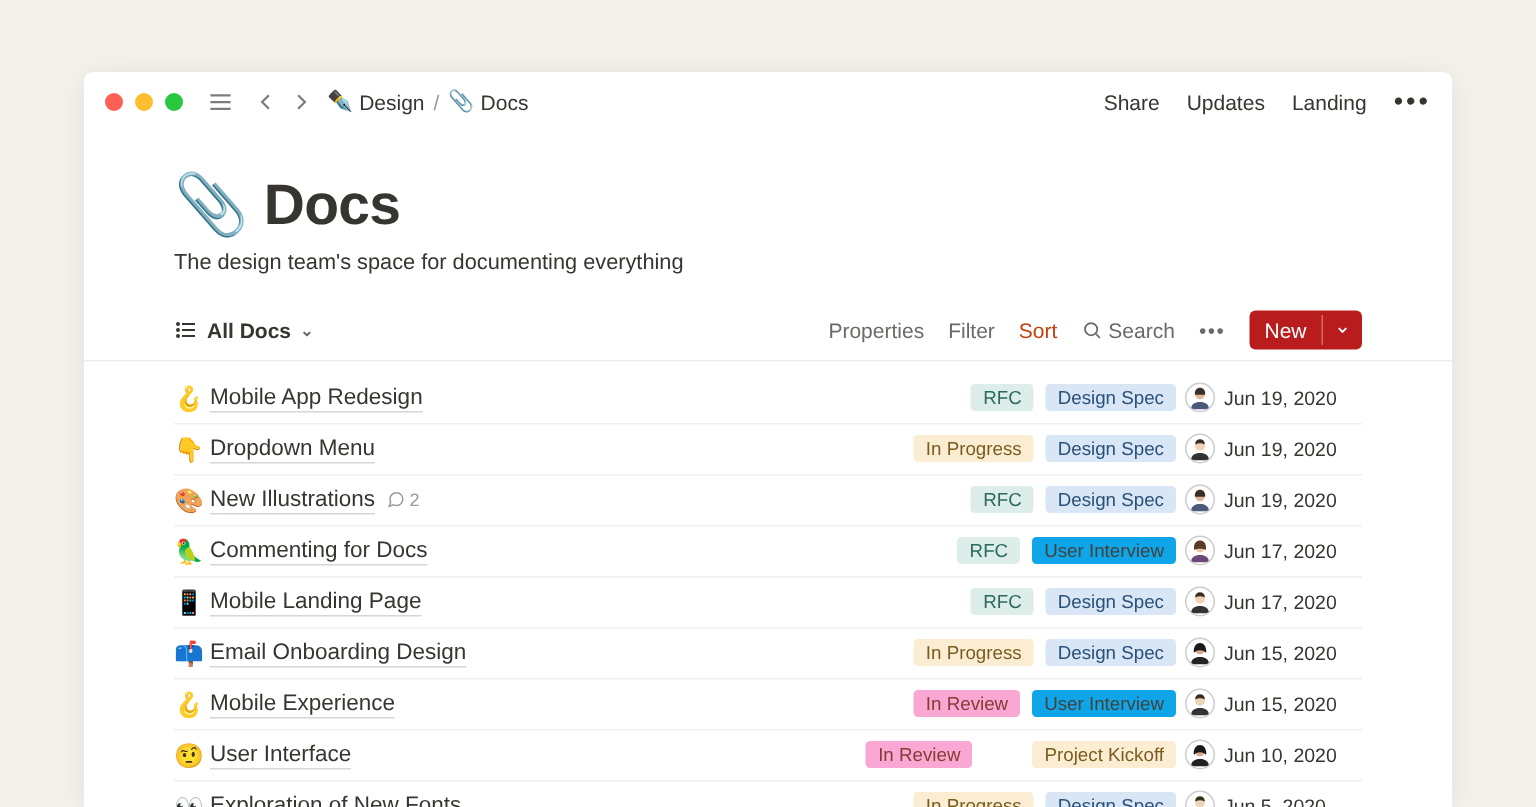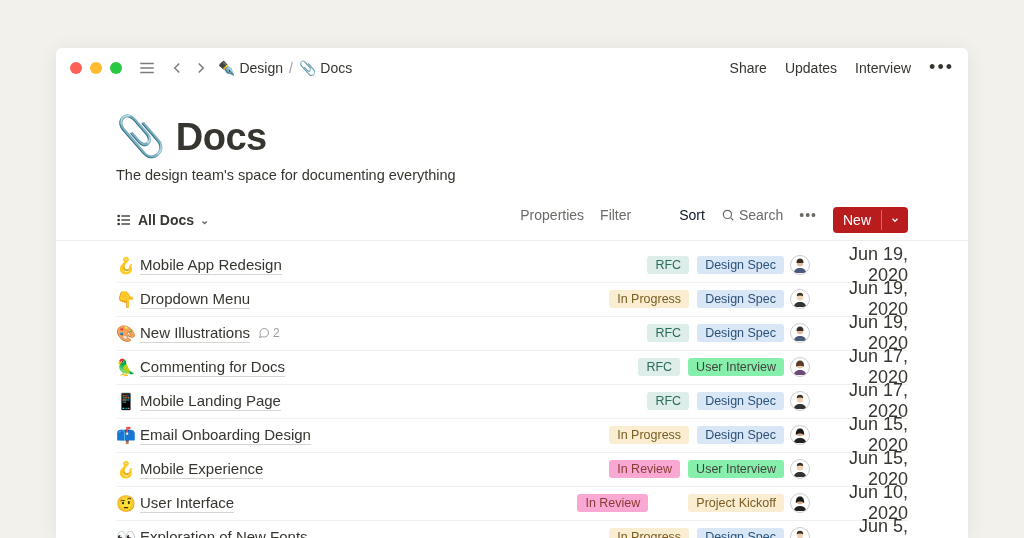--- a/index.html
+++ b/index.html
@@ -69,23 +69,23 @@
   }
   .view-selector {
     display: inline-flex;
     align-items: center;
     gap: 6px;
     font-weight: 600;
     font-size: 14px;
     cursor: pointer;
   }
   .view-selector .chev { font-size: 11px; color: #6b6a66; }
-  .tool-right { display: flex; align-items: flex-start; gap: 16px; color: #6b6a66; font-size: 14px; }
+  .tool-right { display: flex; align-items: center; gap: 16px; color: #6b6a66; font-size: 14px; }
   .tool-right .tool { cursor: pointer; display: inline-flex; align-items: center; gap: 4px; }
-  .tool.active { color: #0f172a; margin-left: 32px; }
+  .tool.active { color: #c2410c; }
   .new-btn {
     display: inline-flex;
     align-items: center;
     background: #b91c1c;
     color: #fff;
     border-radius: 4px;
     overflow: hidden;
     cursor: pointer;
   }
   .new-btn .label { padding: 5px 10px; font-weight: 500; font-size: 14px; }
@@ -119,32 +119,32 @@
   .tags { display: flex; gap: 8px; justify-content: flex-end; }
   .tag {
     font-size: 12.5px;
     padding: 2px 8px;
     border-radius: 3px;
     white-space: nowrap;
   }
   .tag-green  { background: #ddedea; color: #2b6b5a; }
   .tag-blue   { background: #d9e6f5; color: #2a517a; }
   .tag-yellow { background: #faedd2; color: #7a5c20; margin-left: 32px; }
-  .tag-gray   { background: #86efac; color: #44423d; }
+  .tag-gray   { background: #0ea5e9; color: #44423d; }
   .tag-red    { background: #f9a8d4; color: #8a3a34; }
   .col-tags   { width: 220px; display:flex; justify-content:flex-end; }
   .col-avatar { width: 32px; display:flex; justify-content:center; }
   .avatar {
     width: 20px; height: 20px; border-radius: 50%;
     background: #fff; border: 1px solid #ccc;
     display: inline-flex; align-items: center; justify-content: center;
     overflow: hidden;
   }
   .avatar svg { width: 16px; height: 16px; }
-  .col-date { width: 92px; text-align: right; color: #37352f; font-size: 18px; }
+  .col-date { width: 92px; color: #37352f; font-size: 13px; }
   .list-icon-svg { width:16px; height:16px; }
   .search-icon-svg { width:14px; height:14px; }
   .emoji { font-family: "Apple Color Emoji","Segoe UI Emoji","Noto Color Emoji",sans-serif; }
 </style>
 </head>
 <body>
 
 <div class="window">
 
   <div class="topbar">
@@ -180,21 +180,21 @@
       <span class="sep">/</span>
       <span class="crumb">
         <span class="emoji">📎</span>
         <span>Docs</span>
       </span>
     </div>
     <div class="spacer"></div>
     <div class="top-actions">
       <span class="link">Share</span>
       <span class="link">Updates</span>
-      <span class="link">Interview</span>
+      <span class="link">Landing</span>
       <span class="more-dots">•••</span>
     </div>
   </div>
 
   <div class="page-header">
     <div class="page-title-row">
       <span class="page-icon emoji">📎</span>
       <h1 class="page-title">Docs</h1>
     </div>
     <p class="page-subtitle">The design team's space for documenting everything</p>

